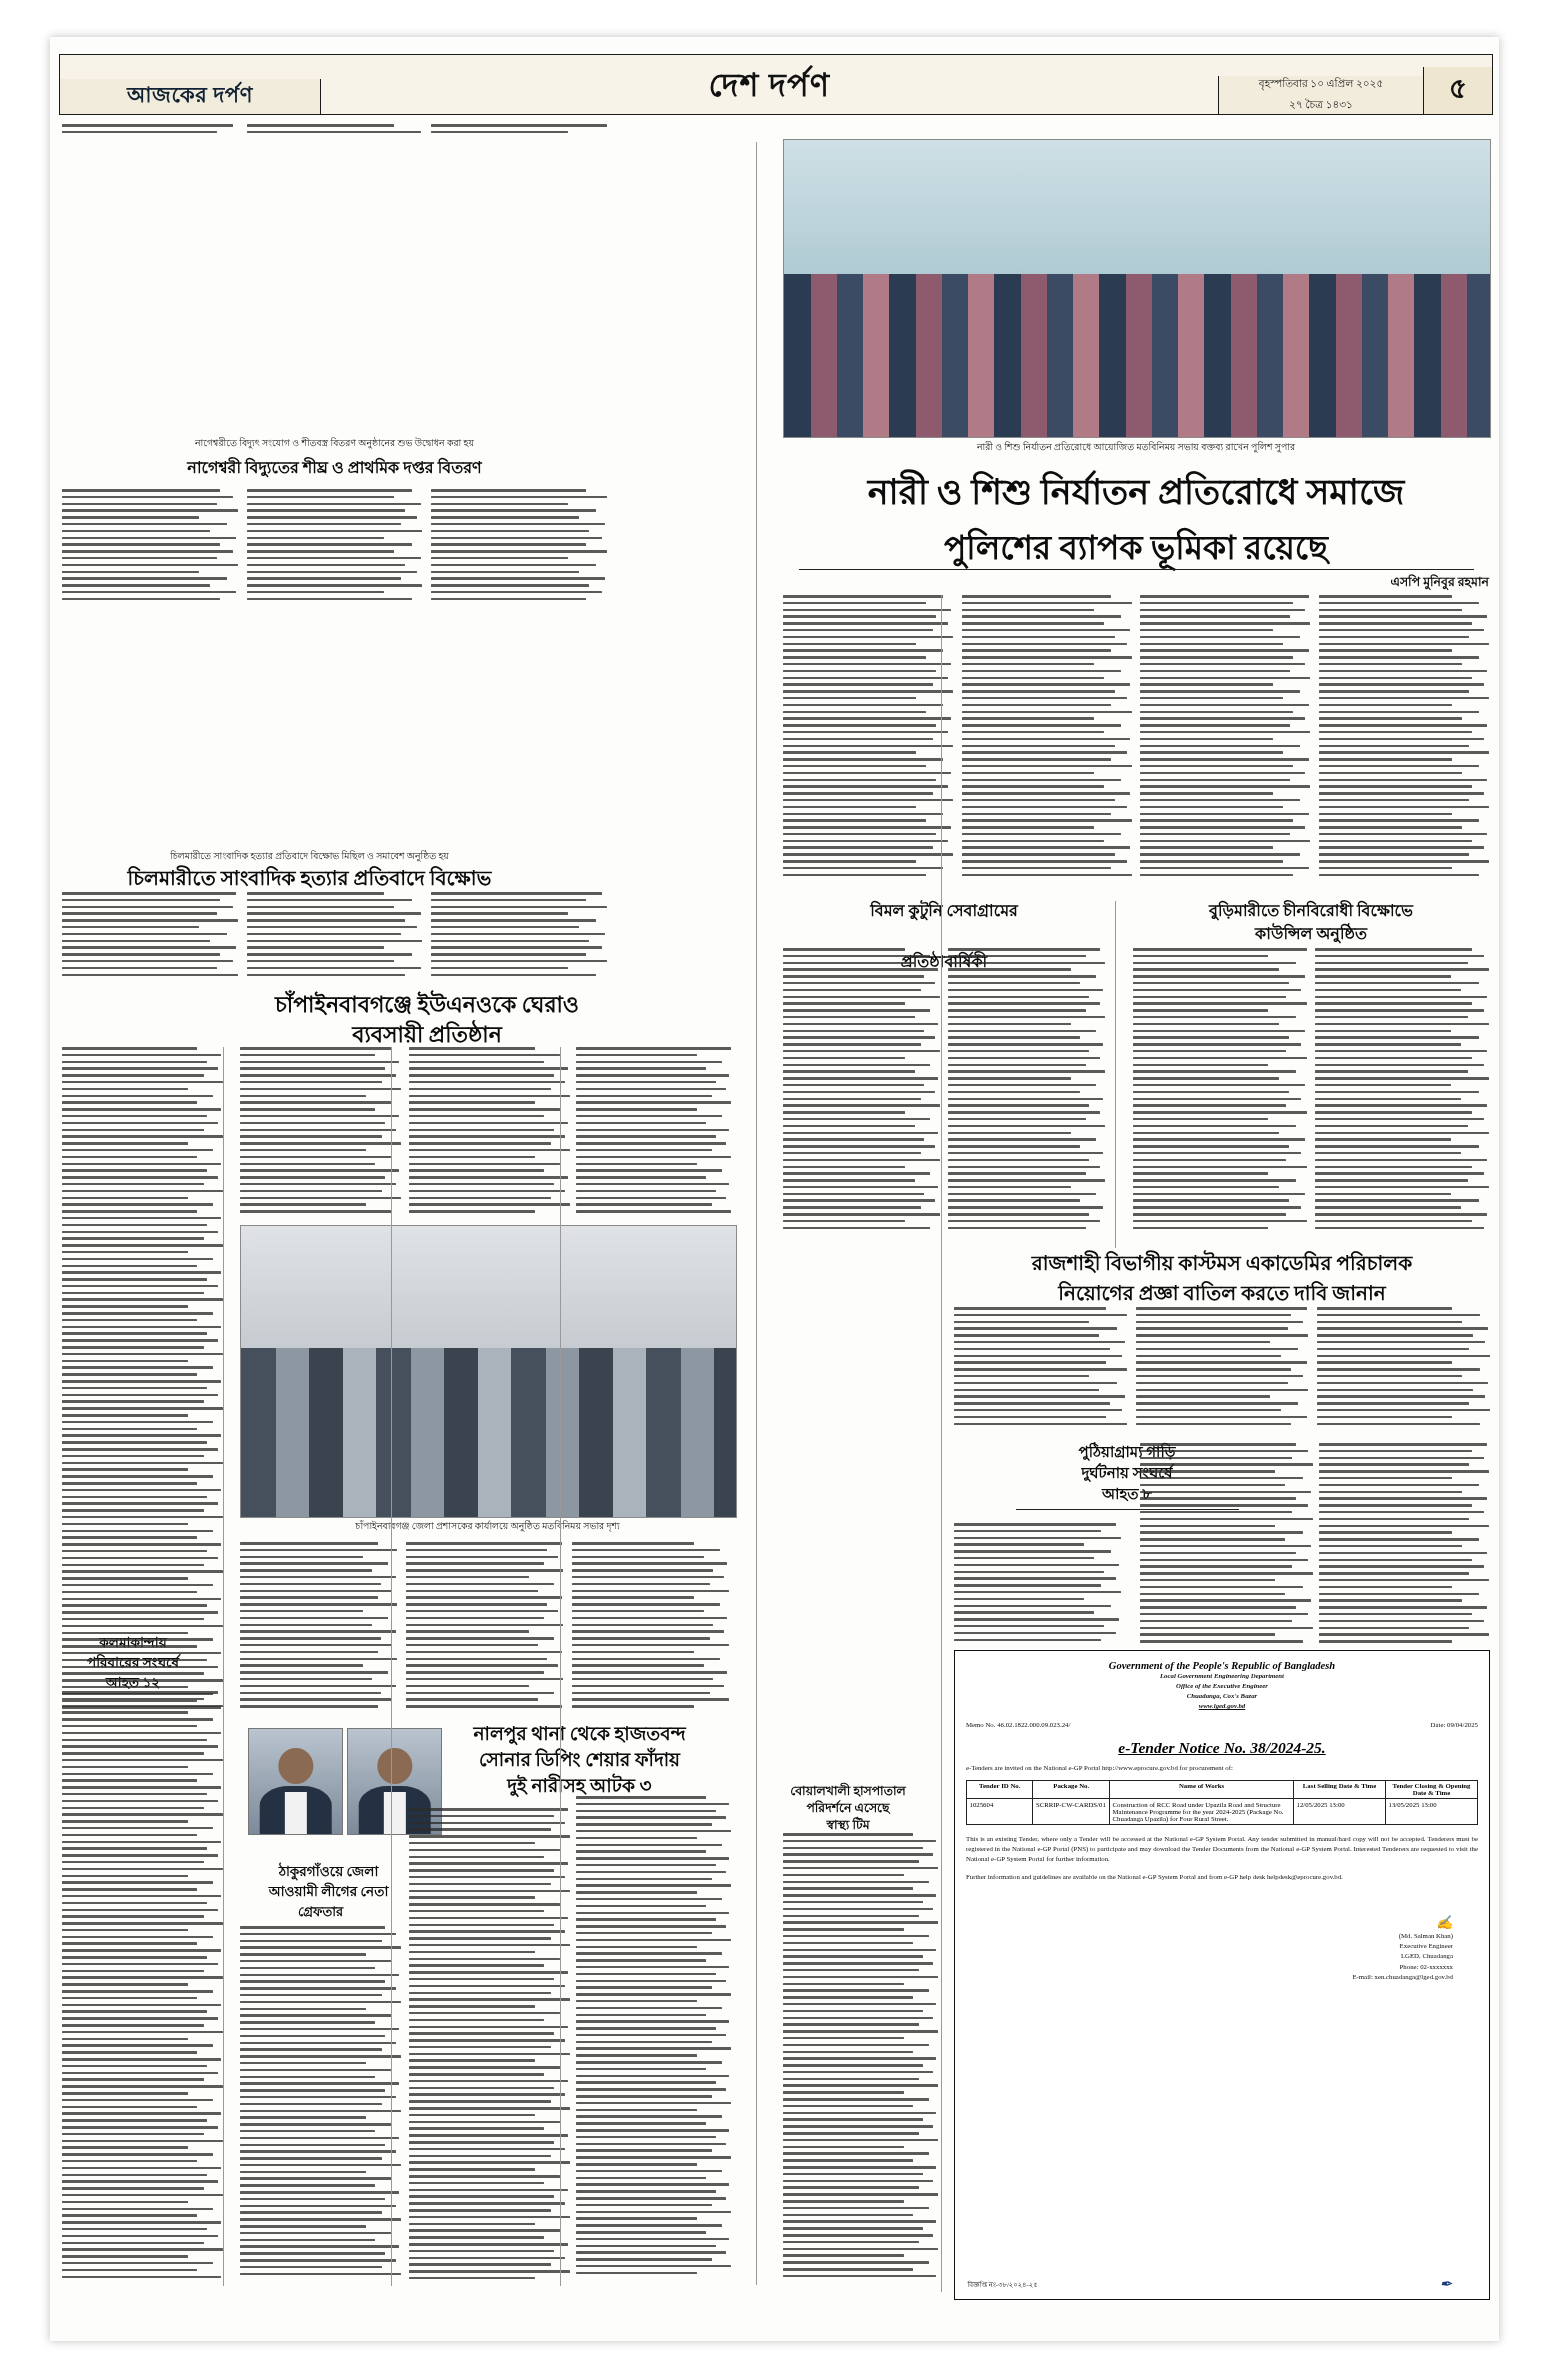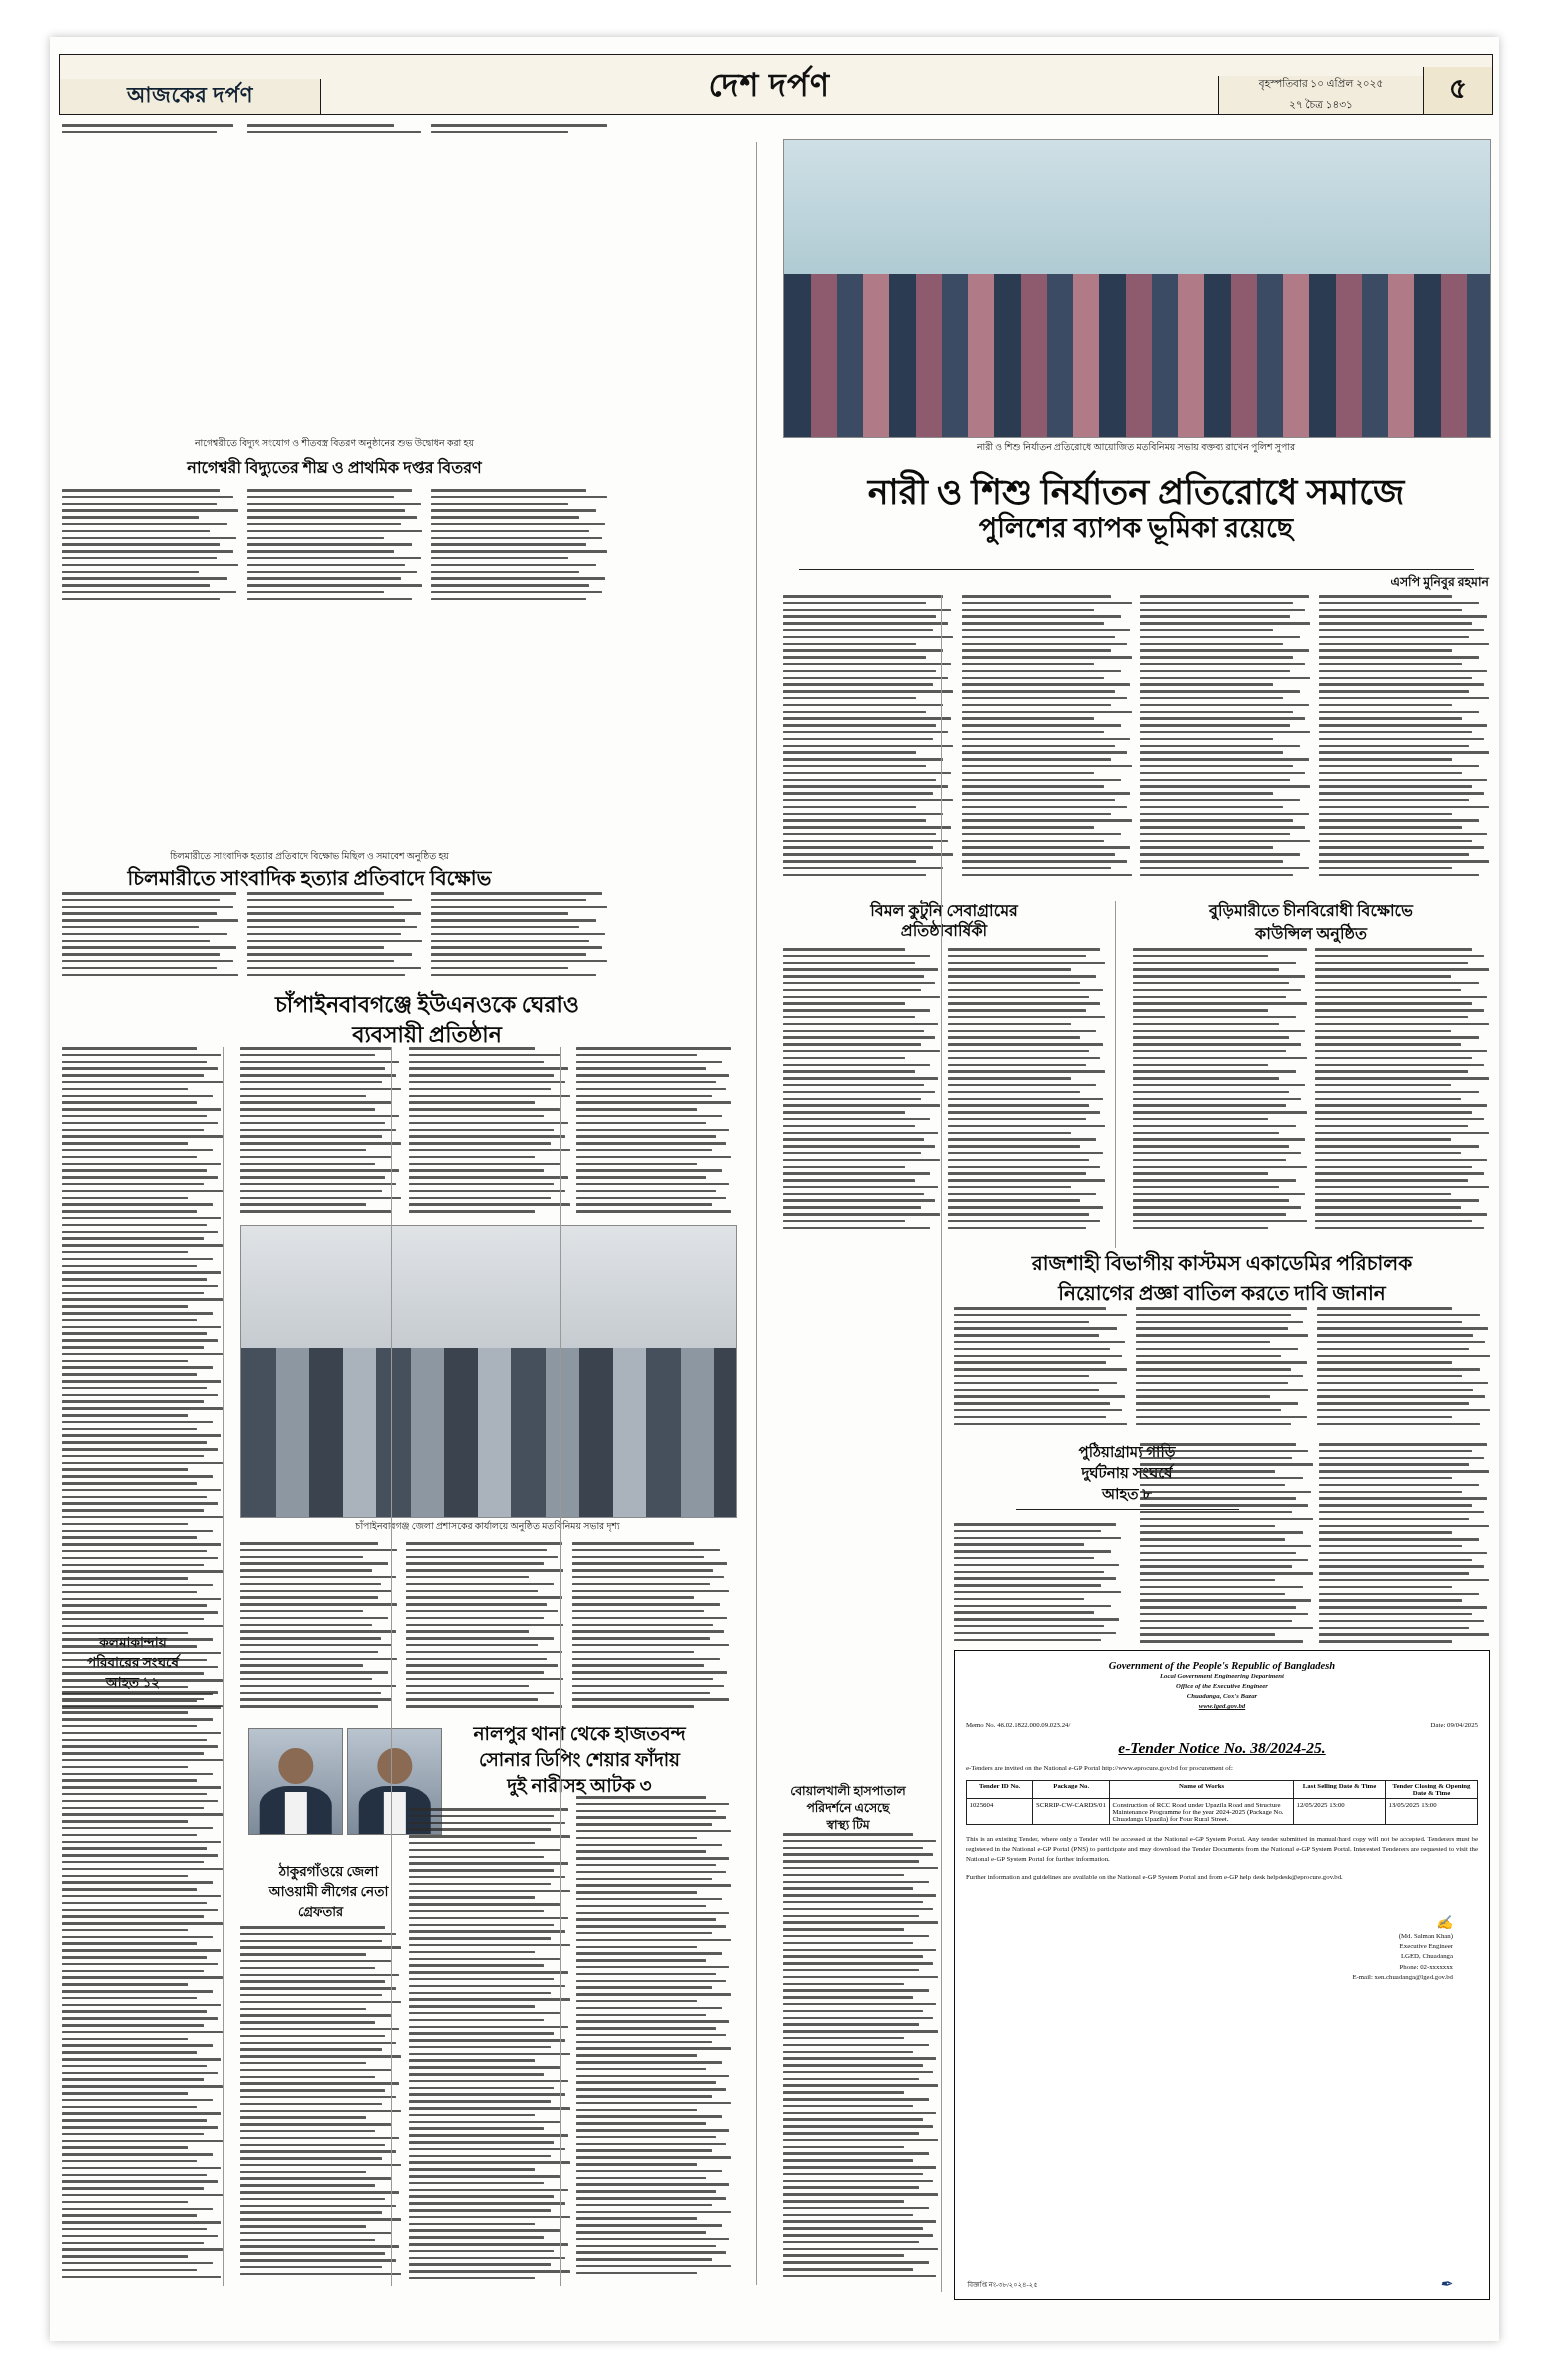--- a/index.html
+++ b/index.html
@@ -105,42 +105,42 @@
 
 
   <div class="photo" style="left:783px;top:139px;width:706px;height:297px">
     <div class="sky" style="height:55%;background:linear-gradient(180deg,#cfe0e6,#a9c6cf)"></div>
     <div class="ground" style="height:45%;background:linear-gradient(180deg,#6f7a86,#3f4a55)"></div>
     <div class="crowd" style="height:55%;background:repeating-linear-gradient(90deg,#2b3b52 0 27px,#8e5a6d 27px 53px,#3a4b63 53px 79px,#b07a86 79px 105px)"></div>
   </div>
   <div class="cap" style="left:783px;top:441px;width:706px">নারী ও শিশু নির্যাতন প্রতিরোধে আয়োজিত মতবিনিময় সভায় বক্তব্য রাখেন পুলিশ সুপার</div>
 
   <div class="hl" style="left:783px;top:471px;width:706px;font-size:35px">নারী ও শিশু নির্যাতন প্রতিরোধে সমাজে</div>
-  <div class="hl" style="left:783px;top:512px;width:706px;font-size:27px">পুলিশের ব্যাপক ভূমিকা রয়েছে</div>
+  <div class="hl" style="left:783px;top:528px;width:706px;font-size:33px">পুলিশের ব্যাপক ভূমিকা রয়েছে</div>
   <div class="rule" style="left:799px;top:569px;width:675px;height:1.2px"></div>
   <div class="hl" style="left:783px;top:575px;width:706px;font-size:12.4px;text-align:right">এসপি মুনিবুর রহমান</div>
 
   <div class="cap" style="left:62px;top:437px;width:545px">নাগেশ্বরীতে বিদ্যুৎ সংযোগ ও শীতবস্ত্র বিতরণ অনুষ্ঠানের শুভ উদ্বোধন করা হয়</div>
   <div class="hl" style="left:62px;top:458px;width:545px;font-size:16px">নাগেশ্বরী বিদ্যুতের শীঘ্র ও প্রাথমিক দপ্তর বিতরণ</div>
 
   <div class="cap" style="left:62px;top:850px;width:495px">চিলমারীতে সাংবাদিক হত্যার প্রতিবাদে বিক্ষোভ মিছিল ও সমাবেশ অনুষ্ঠিত হয়</div>
   <div class="hl" style="left:62px;top:866px;width:495px;font-size:20px">চিলমারীতে সাংবাদিক হত্যার প্রতিবাদে বিক্ষোভ</div>
 
   <div class="hl" style="left:229px;top:991px;width:396px;font-size:22px">চাঁপাইনবাবগঞ্জে ইউএনওকে ঘেরাও</div>
   <div class="hl" style="left:229px;top:1021px;width:396px;font-size:22px">ব্যবসায়ী প্রতিষ্ঠান</div>
 
   <div class="photo" style="left:240px;top:1225px;width:495px;height:291px">
     <div class="sky" style="height:48%;background:linear-gradient(180deg,#dfe3e6,#c2c8cd)"></div>
     <div class="ground" style="height:52%;background:linear-gradient(180deg,#9aa3ab,#5f686f)"></div>
     <div class="crowd" style="height:58%;background:repeating-linear-gradient(90deg,#46505c 0 35px,#8d97a1 35px 68px,#3a434e 68px 102px,#aab3bb 102px 135px)"></div>
   </div>
   <div class="cap" style="left:240px;top:1520px;width:495px">চাঁপাইনবাবগঞ্জ জেলা প্রশাসকের কার্যালয়ে অনুষ্ঠিত মতবিনিময় সভার দৃশ্য</div>
 
   <div class="hl" style="left:783px;top:901px;width:322px;font-size:16px">বিমল কুটুনি সেবাগ্রামের</div>
-  <div class="hl" style="left:783px;top:921px;width:322px;font-size:16px">প্রতিষ্ঠাবার্ষিকী</div>
+  <div class="hl" style="left:783px;top:952px;width:322px;font-size:16px">প্রতিষ্ঠাবার্ষিকী</div>
 
   <div class="hl" style="left:1133px;top:901px;width:356px;font-size:16px">বুড়িমারীতে চীনবিরোধী বিক্ষোভে</div>
   <div class="hl" style="left:1133px;top:924px;width:356px;font-size:16px">কাউন্সিল অনুষ্ঠিত</div>
 
   <div class="hl" style="left:954px;top:1251px;width:536px;font-size:20px">রাজশাহী বিভাগীয় কাস্টমস একাডেমির পরিচালক</div>
   <div class="hl" style="left:954px;top:1281px;width:536px;font-size:20px">নিয়োগের প্রজ্ঞা বাতিল করতে দাবি জানান</div>
 
   <div class="hl" style="left:997px;top:1443px;width:260px;font-size:15px">পুঠিয়াগ্রাম্য গাড়ি</div>
   <div class="hl" style="left:997px;top:1464px;width:260px;font-size:15px">দুর্ঘটনায় সংঘর্ষে</div>
   <div class="hl" style="left:997px;top:1485px;width:260px;font-size:15px">আহত ৮</div>

